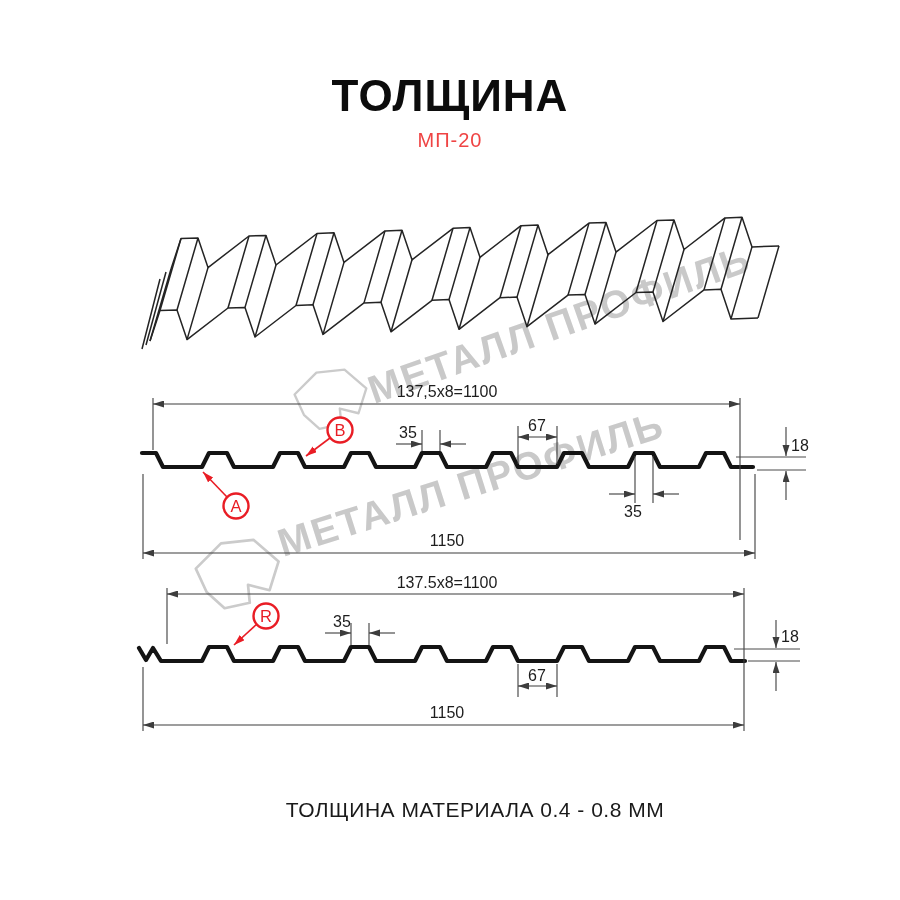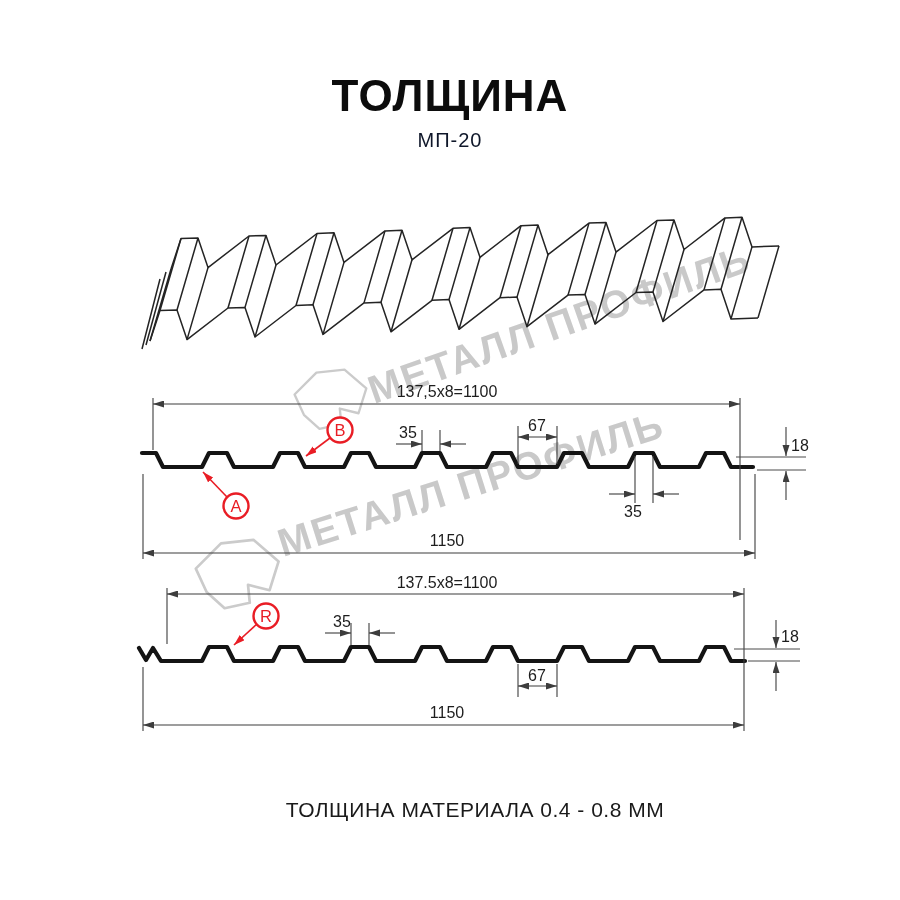--- a/index.html
+++ b/index.html
@@ -1,21 +1,21 @@
 <!DOCTYPE html>
 <html><head>
 <meta charset="utf-8">
 <style>
   html,body{margin:0;padding:0}
   body{width:900px;height:900px;background:#ffffff;position:relative;overflow:hidden;
        font-family:"Liberation Sans",sans-serif;}
   .title{position:absolute;top:74px;left:0;width:900px;text-align:center;
          font-size:44px;font-weight:800;letter-spacing:1px;color:#0c0c0c;line-height:1;}
   .subtitle{position:absolute;top:130px;left:0;width:900px;text-align:center;
-         font-size:20px;font-weight:500;letter-spacing:1px;color:#0f172a;line-height:1;}
+         font-size:20px;font-weight:500;letter-spacing:1px;color:#ef4444;line-height:1;}
   .footer{position:absolute;top:799px;left:0;width:900px;text-align:center;
          font-size:21px;font-weight:400;letter-spacing:.5px;color:#1a1a1a;line-height:1;padding-left:25px;}
   svg.drawing{position:absolute;left:0;top:0;}
   .prof{stroke:#141414;stroke-width:4.2;fill:none;stroke-linejoin:round;stroke-linecap:round}
   .p3{stroke:#242424;stroke-width:1.5;fill:none;stroke-linejoin:round}
   .d{stroke:#3d3d3d;stroke-width:1.1;fill:none}
   .ref{stroke:#4a4a4a;stroke-width:1;fill:none}
   .dim{font-size:16px;fill:#1d1d1d}
   .lbl{font-size:16.5px;fill:#e91d25}
   .wmt{font-size:39px;font-weight:700;fill:#c9c9c9;letter-spacing:2px}

